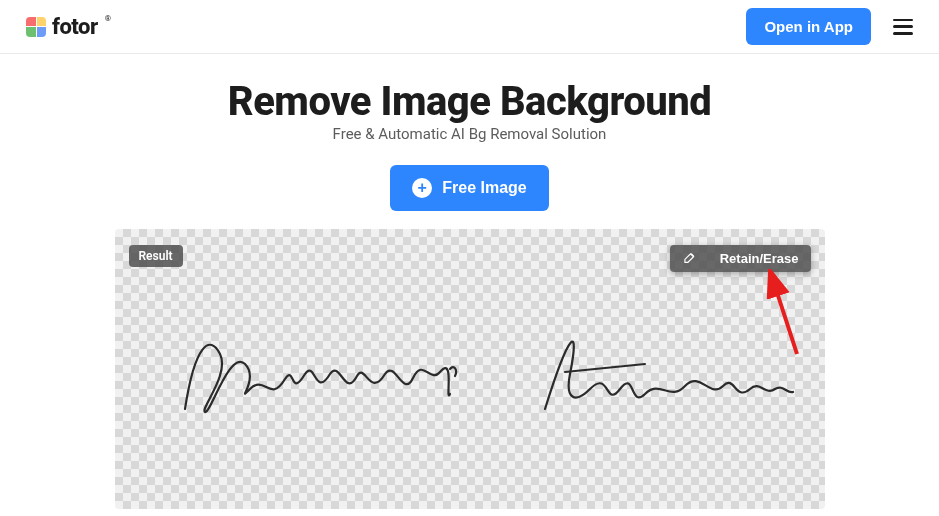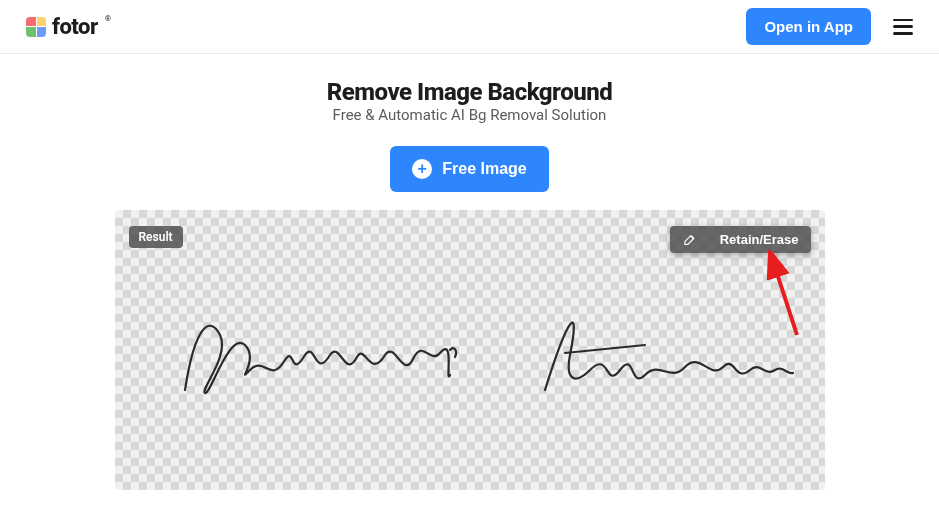--- a/index.html
+++ b/index.html
@@ -76,21 +76,21 @@
       cursor: pointer;
     }
     .hamburger span {
       height: 2.5px;
       background: #1d1d1d;
       width: 100%;
       border-radius: 2px;
     }
     .main { text-align: center; padding-top: 24px; }
     .title {
-      font-size: 24px;
+      font-size: 40px;
       font-weight: 800;
       color: #1d1d1d;
       letter-spacing: -0.5px;
     }
     .subtitle {
       font-size: 15px;
       color: #5c5c5c;
     }
     .open-image-btn {
       margin-top: 22px;
@@ -151,21 +151,21 @@
       right: 14px;
       background: rgba(80,80,80,0.85);
       color: #fff;
       font-size: 13px;
       font-weight: 600;
       padding: 6px 12px;
       border-radius: 4px;
       border: none;
       cursor: pointer;
       display: inline-flex;
-      align-items: flex-end;
+      align-items: flex-start;
       gap: 24px;
       box-shadow: 0 2px 6px rgba(0,0,0,0.3);
     }
     .arrow {
       position: absolute;
       top: 40px;
       right: 18px;
       width: 50px;
       height: 90px;
       pointer-events: none;

